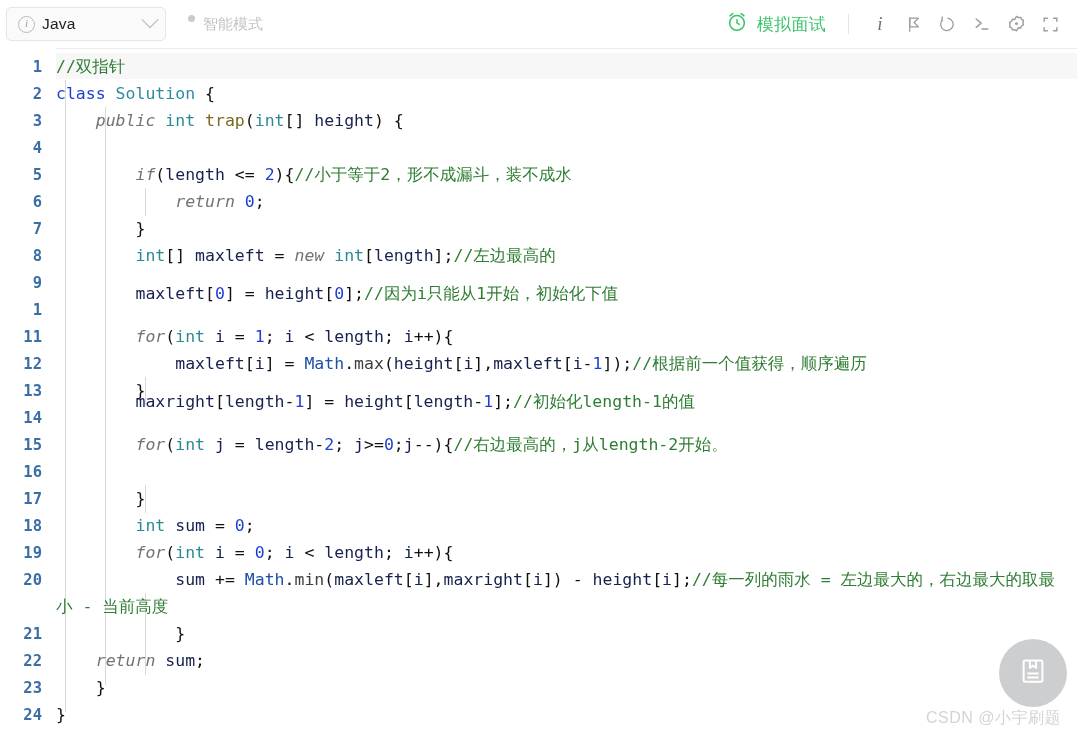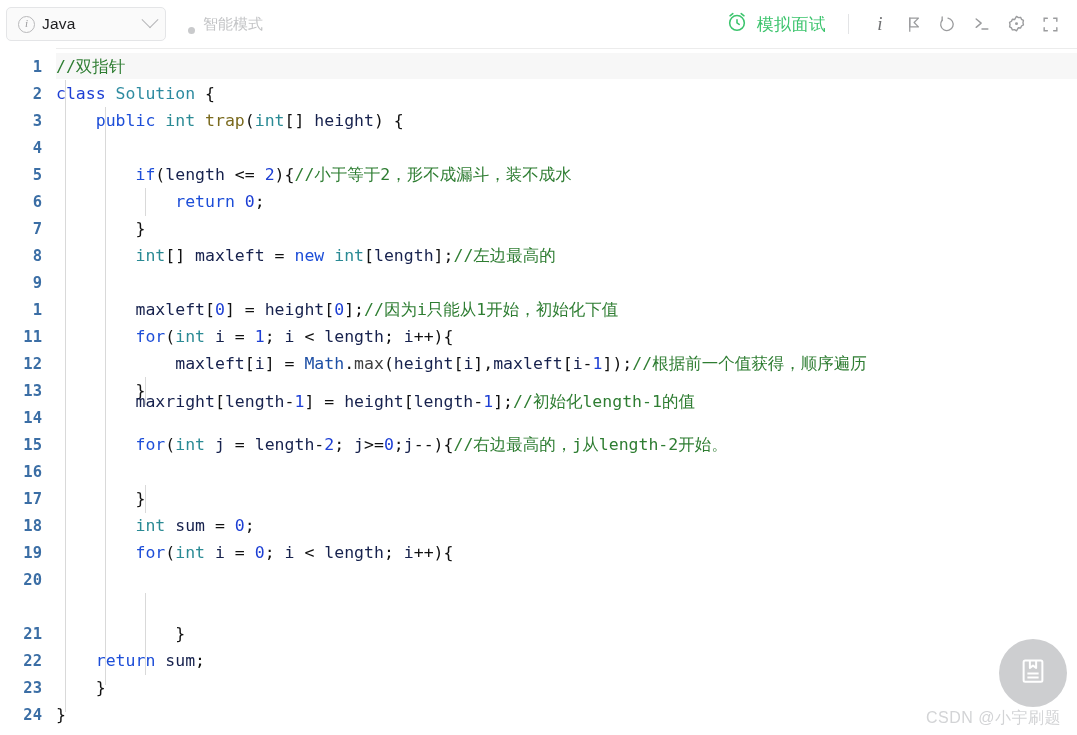--- a/index.html
+++ b/index.html
@@ -44,21 +44,21 @@
     flex:1 1 auto;
     letter-spacing:.2px;
   }
   .chev{
     width:11px;height:11px;flex:0 0 auto;
     border-right:1.6px solid #b5b6b8;
     border-bottom:1.6px solid #b5b6b8;
     transform:rotate(45deg) translate(-3px,-3px);
   }
   .smart-mode{
-    display:flex;align-items:flex-end;
+    display:flex;align-items:flex-start;
     margin-left:22px;flex:0 0 auto;
   }
   .dot{
     width:7px;height:7px;border-radius:50%;
     background:#c9cacc;margin-right:8px;flex:0 0 auto;
   }
   .smart-label{font-size:15px;color:#c3c4c6;}
 
   .spacer{flex:1 1 auto;}
 
@@ -124,21 +124,21 @@
     position:absolute;width:1px;background:#d9d9d9;
   }
 
   
   .curline{
     position:absolute;left:56px;top:5px;width:1021px;height:26px;
     background:#f7f7f7;
   }
 
   
-  .kw   {color:#1d4ed8;}            
+  .kw   {color:#737373;font-style:italic;}            
   .kwb  {color:#1d3fd4;}            
   .typ  {color:#2a8a94;}            
   .cls  {color:#2e8ba0;}            
   .mth  {color:#7a6a1e;}            
   .cal  {color:#404040;}            
   .obj  {color:#1d4fa5;}            
   .var  {color:#16214d;}            
   .num  {color:#1d3fd4;}            
   .cmt  {color:#2e7d32;}            
   .pun  {color:#111;}
@@ -281,39 +281,40 @@
 
       <div class="cl" style="top:114px">        <span class="kw">if</span>(<span class="var">length</span> &lt;= <span class="num">2</span>){<span class="cmt">//小于等于2，形不成漏斗，装不成水</span></div>
 
       <div class="cl" style="top:141px">            <span class="kw">return</span> <span class="num">0</span>;</div>
 
       <div class="cl" style="top:168px">        }</div>
 
       <div class="cl" style="top:195px">        <span class="typ">int</span>[] <span class="var">maxleft</span> = <span class="kw">new</span> <span class="typ">int</span>[<span class="var">length</span>];<span class="cmt">//左边最高的</span></div>
 
 
-      <div class="cl" style="top:249px">        <span class="var">maxleft</span>[<span class="num">0</span>] = <span class="var">height</span>[<span class="num">0</span>];<span class="cmt">//因为i只能从1开始，初始化下值</span></div>
+      <div class="cl" style="top:233px">        <span class="var">maxleft</span>[<span class="num">0</span>] = <span class="var">height</span>[<span class="num">0</span>];<span class="cmt">//因为i只能从1开始，初始化下值</span></div>
 
       <div class="cl" style="top:276px">        <span class="kw">for</span>(<span class="typ">int</span> <span class="var">i</span> = <span class="num">1</span>; <span class="var">i</span> &lt; <span class="var">length</span>; <span class="var">i</span>++){</div>
 
       <div class="cl" style="top:303px">            <span class="var">maxleft</span>[<span class="var">i</span>] = <span class="obj">Math</span>.<span class="cal">max</span>(<span class="var">height</span>[<span class="var">i</span>],<span class="var">maxleft</span>[<span class="var">i</span>-<span class="num">1</span>]);<span class="cmt">//根据前一个值获得，顺序遍历</span></div>
 
       <div class="cl" style="top:330px">        }</div>
 
       <div class="cl" style="top:341px">        <span class="var">maxright</span>[<span class="var">length</span>-<span class="num">1</span>] = <span class="var">height</span>[<span class="var">length</span>-<span class="num">1</span>];<span class="cmt">//初始化length-1的值</span></div>
 
       <div class="cl" style="top:384px">        <span class="kw">for</span>(<span class="typ">int</span> <span class="var">j</span> = <span class="var">length</span>-<span class="num">2</span>; <span class="var">j</span>&gt;=<span class="num">0</span>;<span class="var">j</span>--){<span class="cmt">//右边最高的，j从length-2开始。</span></div>
 
 
       <div class="cl" style="top:438px">        }</div>
 
       <div class="cl" style="top:465px">        <span class="typ">int</span> <span class="var">sum</span> = <span class="num">0</span>;</div>
 
       <div class="cl" style="top:492px">        <span class="kw">for</span>(<span class="typ">int</span> <span class="var">i</span> = <span class="num">0</span>; <span class="var">i</span> &lt; <span class="var">length</span>; <span class="var">i</span>++){</div>
 
+      <div class="cl wrap" style="top:519px">            <span class="var">sum</span> += <span class="obj">Math</span>.<span class="cal">min</span>(<span class="var">maxleft</span>[<span class="var">i</span>],<span class="var">maxright</span>[<span class="var">i</span>]) - <span class="var">height</span>[<span class="var">i</span>];<span class="cmt">//每一列的雨水 = 左边最大的，右边最大的取最小 - 当前高度</span></div>
 
       <div class="cl" style="top:573px">            }</div>
 
       <div class="cl" style="top:600px">    <span class="kw">return</span> <span class="var">sum</span>;</div>
 
       <div class="cl" style="top:627px">    }</div>
 
       <div class="cl" style="top:654px">}</div>
 
     </div>

